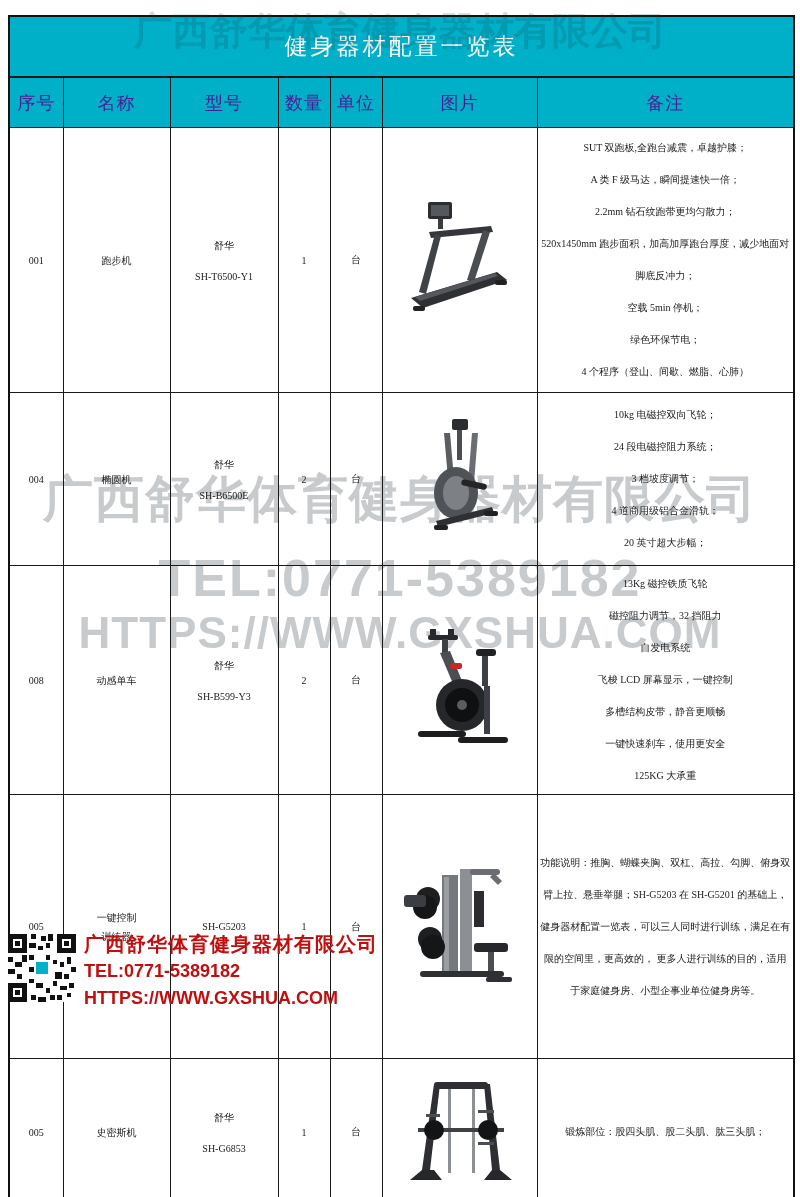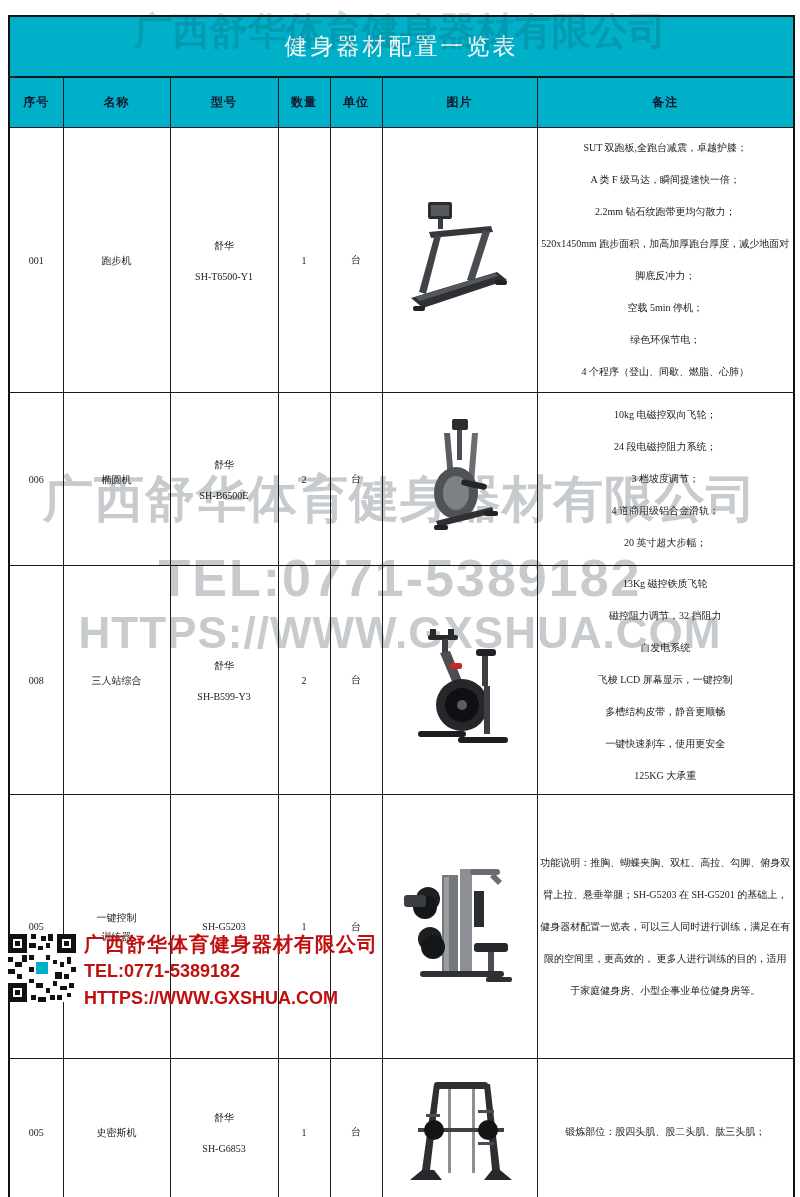--- a/index.html
+++ b/index.html
@@ -38,22 +38,22 @@
     vertical-align:middle;text-align:center;
     font-size:10px;padding:2px;background:transparent;
     overflow:hidden;
   }
   tr.title-row td{
     background:#00AFC8;color:#ffffff;
     font-size:23px;font-weight:normal;letter-spacing:3px;
     height:55px;border-bottom:2px solid #1a1a1a;
   }
   tr.head-row th{
-    background:#00AFC8;color:#0f172a;
-    font-size:12px;font-weight:bold;height:45px;letter-spacing:1px;
+    background:#00AFC8;color:#4c1d95;
+    font-size:18px;font-weight:normal;height:45px;letter-spacing:1px;
   }
   table.sheet{border:2px solid #111;}
   tr.r1{height:265px;} tr.r2{height:173px;} tr.r3{height:225px;} tr.r4{height:264px;} tr.r5{height:148px;}
   .brand{margin-bottom:18px;}
   .brand:empty{display:none;margin:0;}
   td.name-cell{white-space:pre-line;line-height:1.9;margin-left:27px;}
   td.remark-cell{
     text-align:left;vertical-align:middle;
     white-space:pre-line;line-height:32px;
     padding:4px 6px 4px 7px;font-size:15px;
@@ -129,21 +129,21 @@
       <td class="remark-cell">SUT 双跑板,全跑台减震，卓越护膝；
 A 类 F 级马达，瞬间提速快一倍；
 2.2mm 钻石纹跑带更均匀散力；
 520x1450mm 跑步面积，加高加厚跑台厚度，减少地面对脚底反冲力；
 空载 5min 停机；
 绿色环保节电；
 4 个程序（登山、间歇、燃脂、心肺）</td>
     </tr>
 
     <tr class="r2">
-      <td>006</td>
+      <td>004</td>
       <td class="name-cell">椭圆机</td>
       <td>
             <div class="brand">舒华</div>
             <div>SH-B6500E</div>
           </td>
       <td>2</td>
       <td>台</td>
       <td class="pic-cell">
         <svg width="120" height="140" viewBox="0 0 120 140">
           <rect x="52" y="10" width="16" height="11" rx="2" fill="#2b2d30"></rect>
@@ -160,21 +160,21 @@
       </td>
       <td class="remark-cell">10kg 电磁控双向飞轮；
 24 段电磁控阻力系统；
 3 档坡度调节；
 4 道商用级铝合金滑轨；
 20 英寸超大步幅；</td>
     </tr>
 
     <tr class="r3">
       <td>008</td>
-      <td class="name-cell">三人站综合</td>
+      <td class="name-cell">动感单车</td>
       <td>
             <div class="brand">舒华</div>
             <div>SH-B599-Y3</div>
           </td>
       <td>2</td>
       <td>台</td>
       <td class="pic-cell">
         <svg width="120" height="150" viewBox="0 0 120 150">
           <rect x="28" y="30" width="30" height="5" rx="2" fill="#26282b"></rect>
           <rect x="30" y="24" width="6" height="10" fill="#26282b"></rect>

